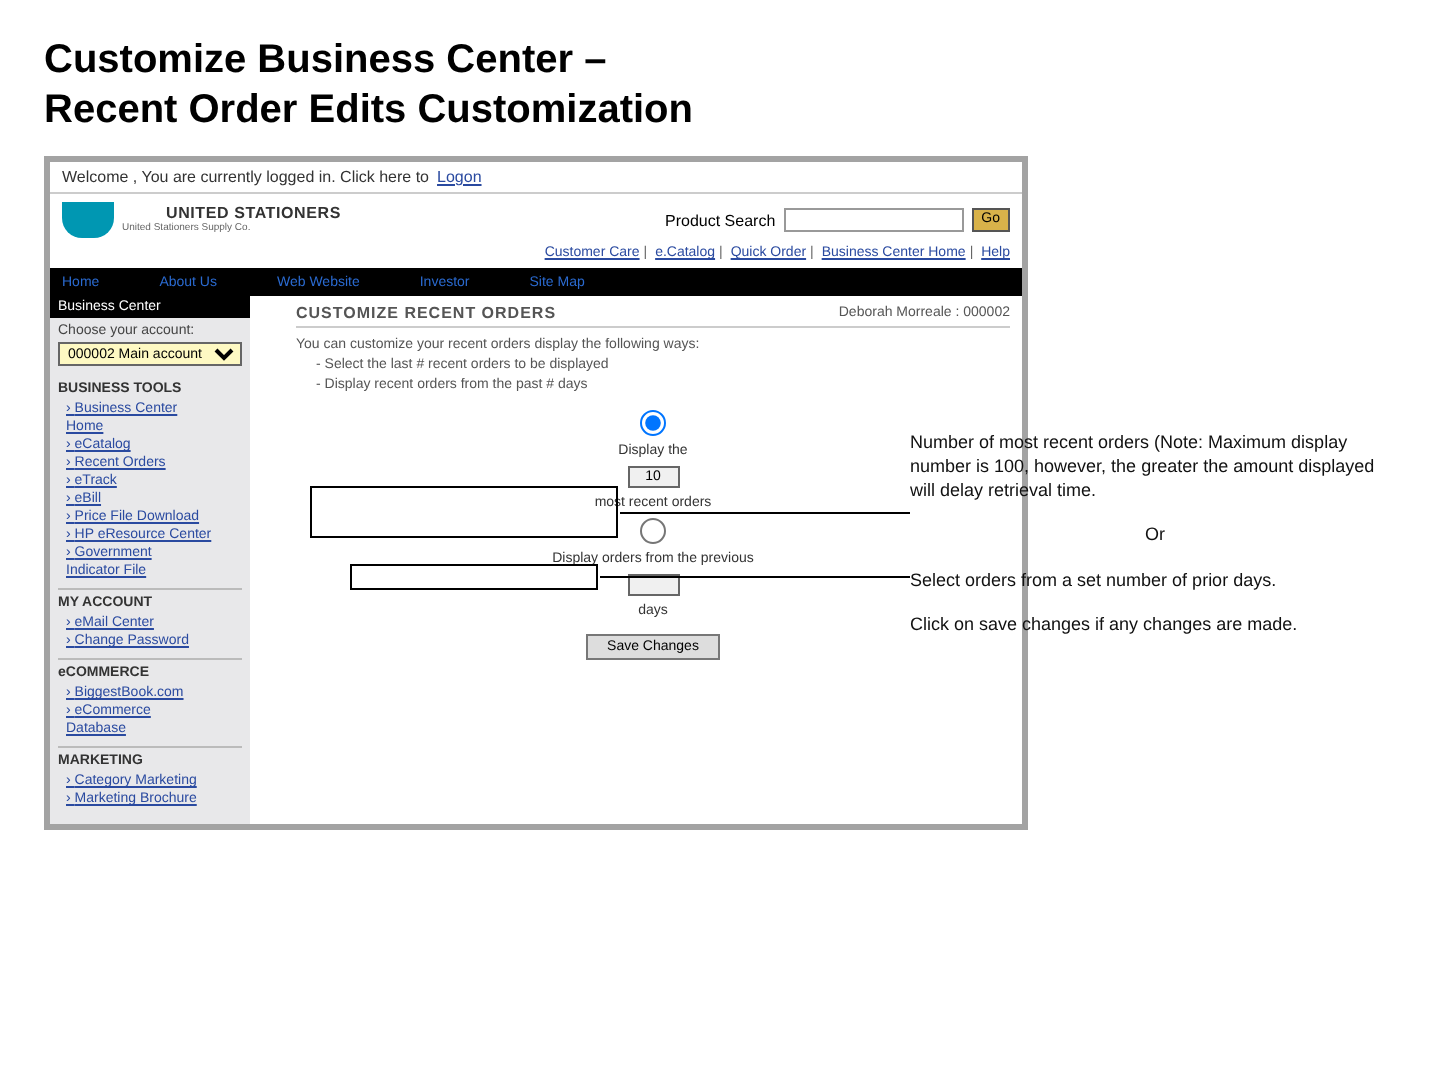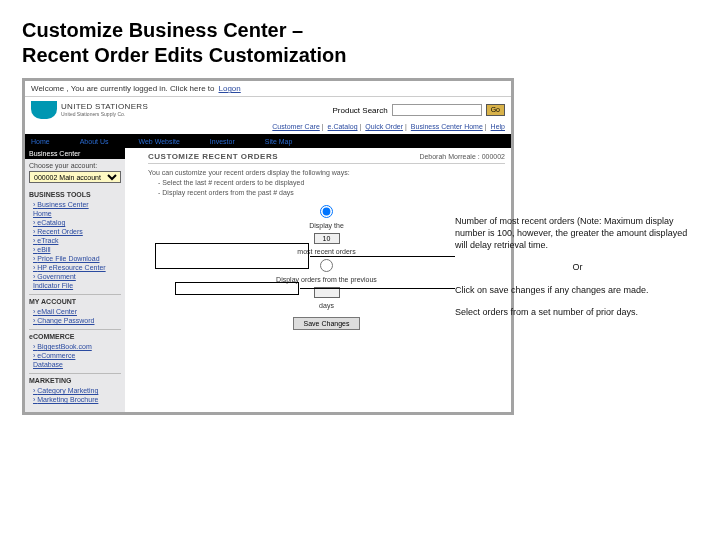--- a/index.html
+++ b/index.html
@@ -4,21 +4,21 @@
 <style>
   * { box-sizing: border-box; margin: 0; padding: 0; }
   body { font-family: Arial, sans-serif; font-size: 10px; background: #fff; width: 720px; height: 540px; position: relative; }
   .slide-title { font-size: 20px; font-weight: bold; padding: 18px 22px 10px; line-height: 1.25; }
   .app { margin: 0 22px; border: 3px solid #a3a3a3; width: 492px; background: #fff; font-size: 8px; }
   .welcome-bar { padding: 3px 6px; border-bottom: 1px solid #ccc; color: #333; font-size: 8px; display: flex; align-items: center; gap: 4px; }
   .welcome-bar a { color: #2a4aa0; text-decoration: underline; }
   .header-row { display: flex; align-items: center; padding: 4px 6px; gap: 12px; }
   .logo-box { display: flex; align-items: center; gap: 4px; }
   .logo-mark { width: 26px; height: 18px; background: #0097b2; border-radius: 0 0 10px 10px; }
-  .logo-text { font-size: 8px; font-weight: normal; letter-spacing: 0.3px; color: #333; line-height: 1; }
+  .logo-text { font-size: 8px; font-weight: bold; letter-spacing: 0.3px; color: #333; line-height: 1; margin-left: 22px; }
   .logo-sub { font-size: 5px; color: #666; }
   .search-area { margin-left: auto; display: flex; align-items: center; gap: 4px; }
   .search-area input { width: 90px; height: 12px; font-size: 7px; border: 1px solid #999; }
   .go-btn { background: #d8b24a; border: 1px solid #555; font-size: 7px; padding: 0 4px; height: 12px; line-height: 10px; cursor: pointer; }
   .util-links { text-align: right; padding: 0 6px 4px; font-size: 7px; color: #2a4aa0; }
   .util-links span { color: #666; margin: 0 2px; }
   .util-links a { color: #2a4aa0; text-decoration: underline; }
   .nav-bar { background: #000; display: flex; height: 14px; align-items: center; padding: 0 6px; gap: 30px; }
   .nav-bar a { color: #2a6ad0; font-size: 7px; text-decoration: none; }
   .content-row { display: flex; }
@@ -148,15 +148,15 @@
 </div>
 
 <div class="highlight hl1"></div>
 <div class="highlight hl2"></div>
 <div class="lead-line ll1"></div>
 <div class="lead-line ll2"></div>
 
 <div class="callouts">
   <p>Number of most recent orders  (Note: Maximum display number is 100, however, the greater the amount displayed will delay retrieval time.</p>
   <p style="text-align:center;">Or</p>
+  <p>Select orders from a set number of prior days.</p>
   <p>Click on save changes if any changes are made.</p>
-  <p>Select orders from a set number of prior days.</p>
 </div>
 
 </body></html>

